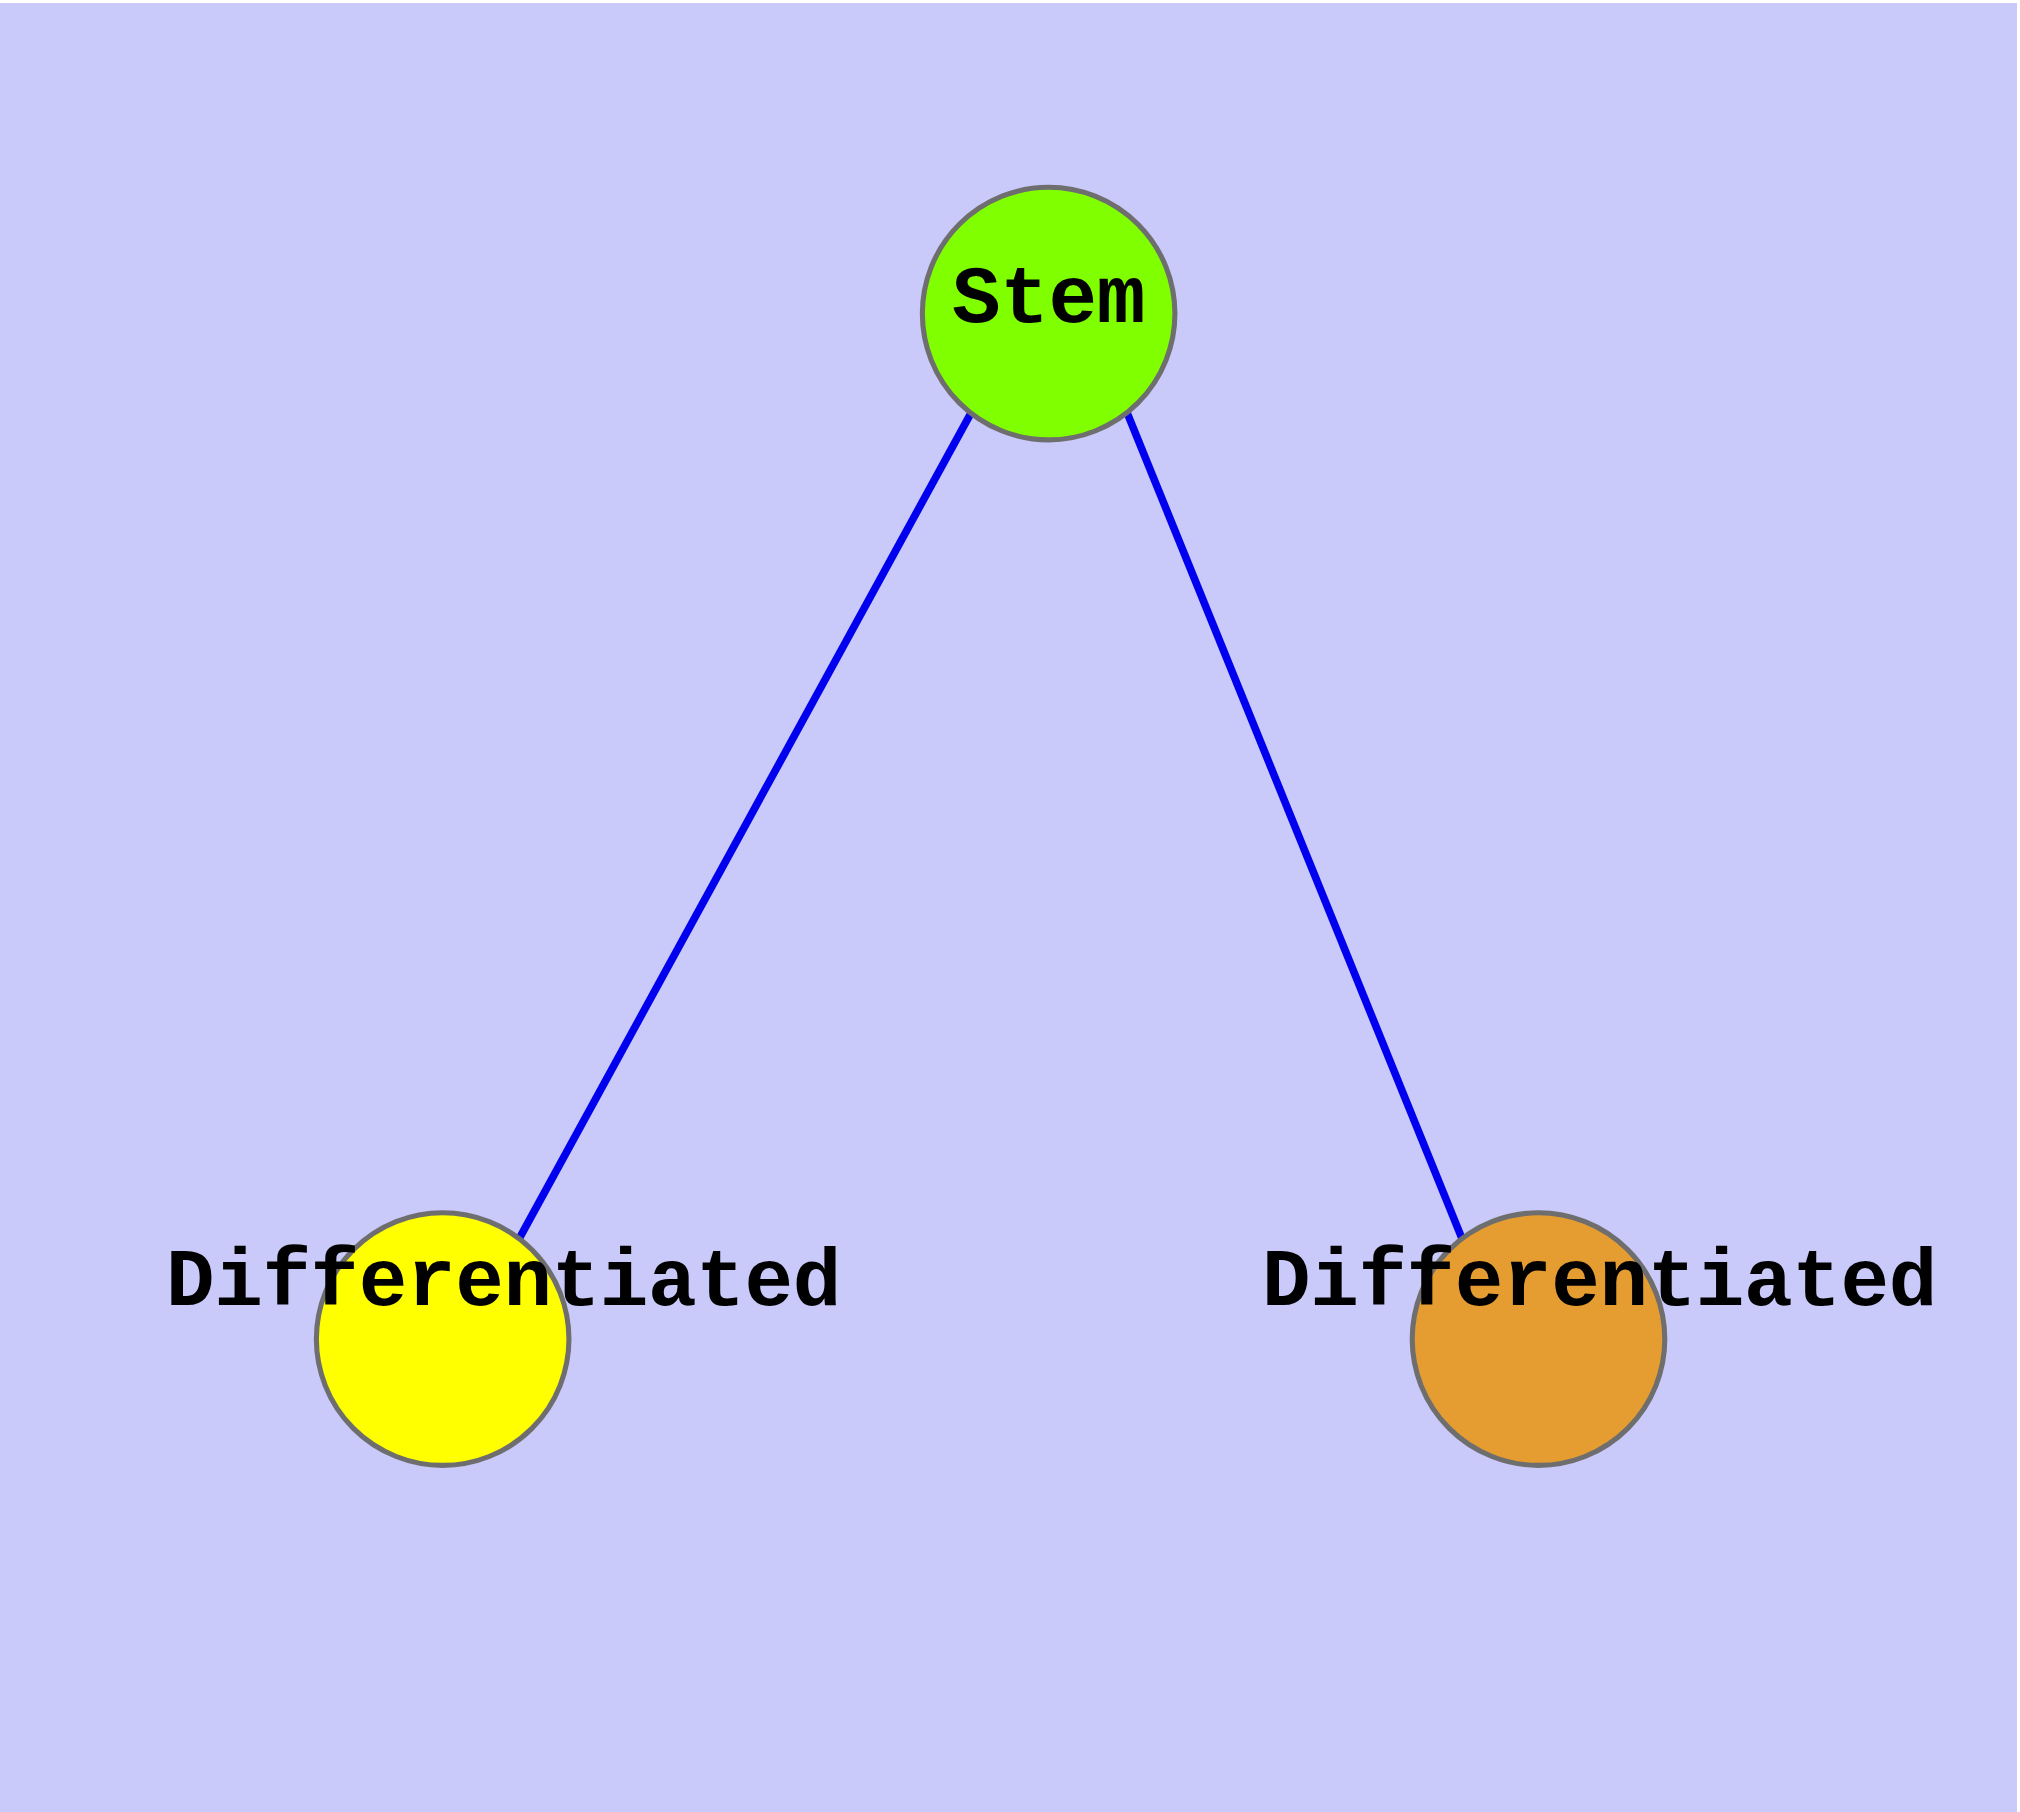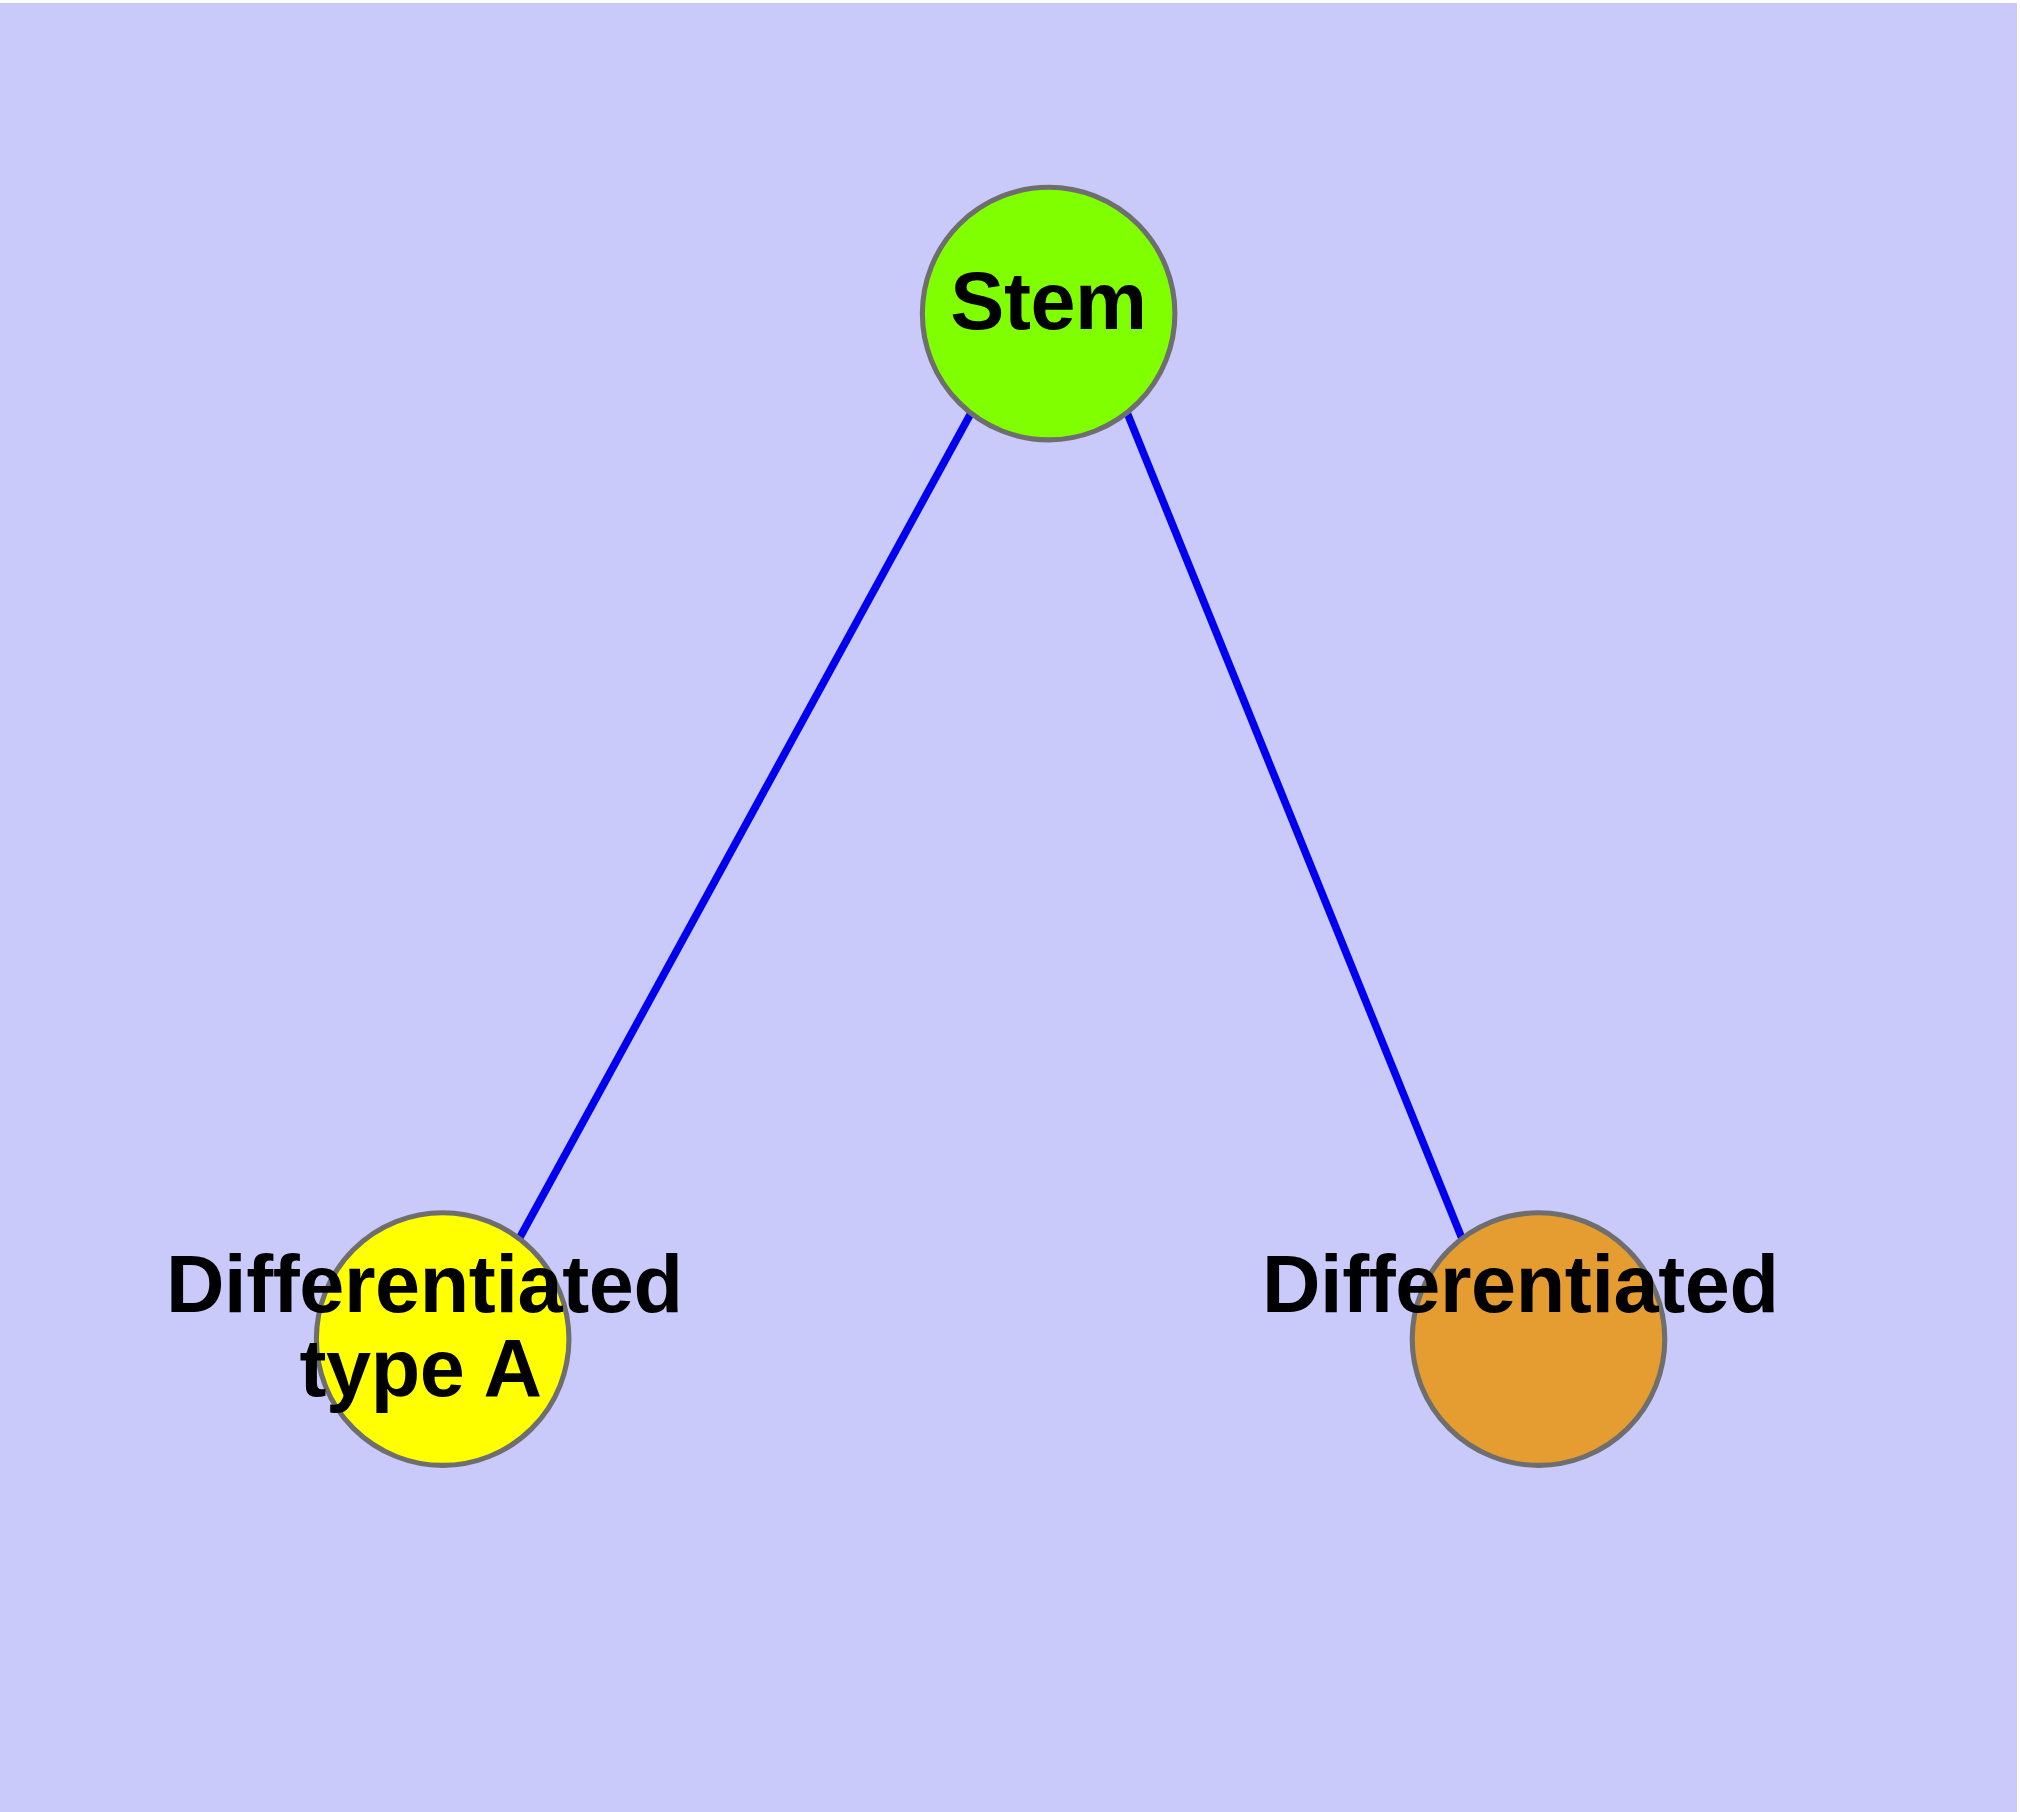--- a/index.html
+++ b/index.html
@@ -44,21 +44,21 @@
   .node-label {
     position: absolute;
     text-align: center;
     color: #000000;
     font-weight: bold;
     font-size: 81px;
     line-height: 1.04;
     white-space: pre;
     letter-spacing: -0.4px;
     pointer-events: none;
-    font-family: Liberation Sans, sans-serif;
+    font-family: Liberation Mono, monospace;
   }
   #label-stem {
     left: 794px;
     top: 259px;
     width: 509px;
   }
   #label-diff-a {
     left: 166px;
     top: 1242px;
     width: 509px;
@@ -85,18 +85,18 @@
 
     <g>
       <circle class="node-circle" cx="1237" cy="370" r="149" fill="#80ff00"></circle>
       <circle class="node-circle" cx="522" cy="1580" r="149" fill="#ffff00"></circle>
       <circle class="node-circle" cx="1815" cy="1580" r="149" fill="#e59d32"></circle>
     </g>
   </svg>
 
   <div id="label-stem" class="node-label"><span>Stem</span></div>
 
-  <div id="label-diff-a" class="node-label"><span>Differentiated</span><br><span>type A</span></div>
+  <div id="label-diff-a" class="node-label"><span>Differentiated</span><br></div>
 
   <div id="label-diff-b" class="node-label"><span>Differentiated</span><br></div>
 
 </div>
 
 
 </body></html>

